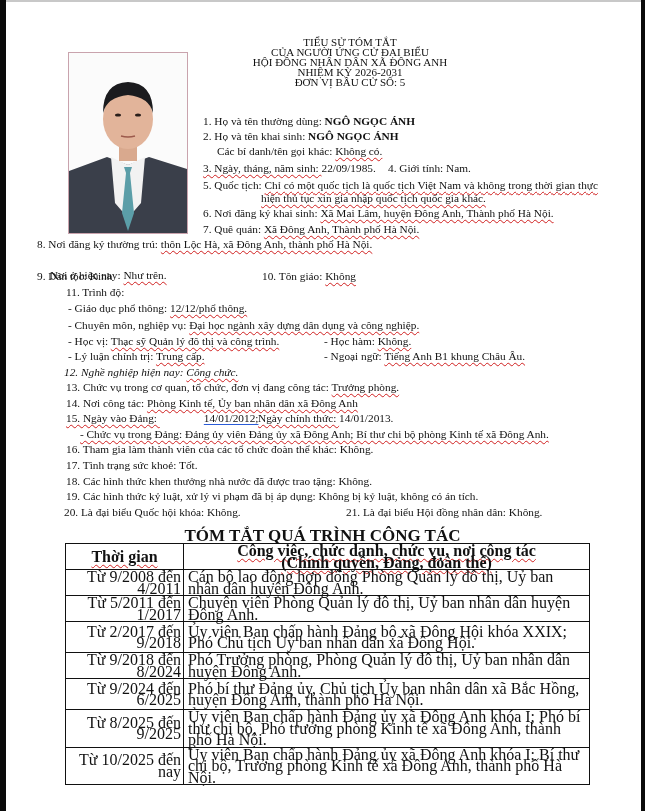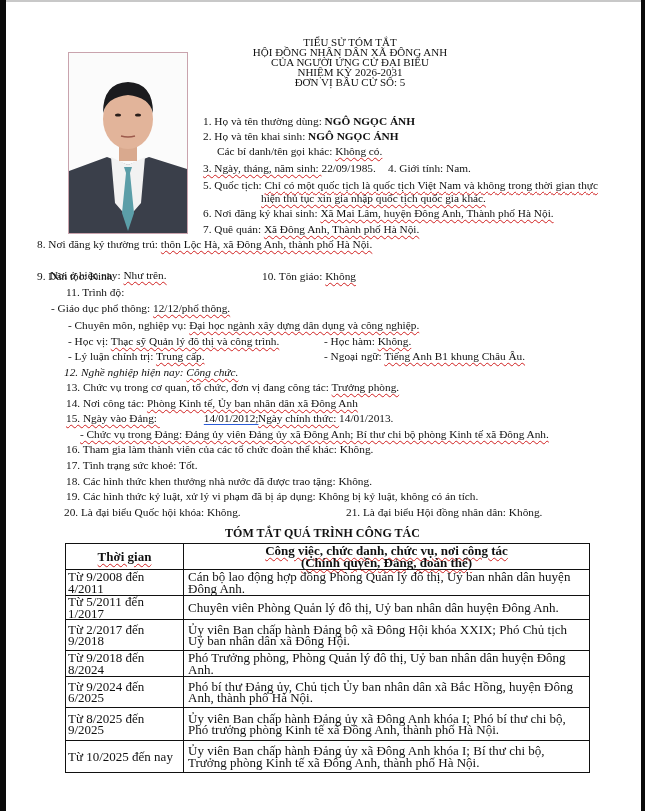--- a/index.html
+++ b/index.html
@@ -21,29 +21,29 @@
 
   .title-block { position: absolute; left: 200px; top: 37px; width: 300px; text-align: center; }
   .title-block div { font-size: 11px; line-height: 10px; font-weight: normal; }
   .title-block div.normal { font-weight: normal; }
 
   .line { position: absolute; font-size: 11.3px; line-height: 13px; white-space: nowrap; }
   .b { font-weight: bold; }
   .sq { text-decoration: underline wavy #d02020; text-decoration-thickness: 1px; text-underline-offset: 2px; }
   .sqb { text-decoration: underline #2a5bd7; text-underline-offset: 2px; margin-left: 44px; }
 
-  .section-title { position: absolute; left: 0; width: 645px; top: 526px; text-align: center; font-weight: bold; font-size: 12px; }
+  .section-title { position: absolute; left: 0; width: 645px; top: 526px; text-align: center; font-weight: bold; font-size: 17px; }
 
   table.work {
     position: absolute; left: 65px; top: 543px; width: 525px;
-    border-collapse: collapse; font-size: 13px; line-height: 11.5px;
+    border-collapse: collapse; font-size: 16px; line-height: 11.5px;
   }
   table.work td, table.work th { border: 1px solid #111; padding: 1px 4px; vertical-align: middle; }
   table.work th { font-weight: bold; text-align: center; }
-  table.work td.time { text-align: left; width: 113px; padding: 0 2px; }
+  table.work td.time { text-align: right; width: 113px; padding: 0 2px; }
   table.work td.desc { text-align: left; }
 </style>
 </head>
 <body>
 
 <div class="edge-left"></div>
 <div class="edge-right"></div>
 <div class="edge-top"></div>
 
 <div class="page"></div>
@@ -66,22 +66,22 @@
 
     <ellipse cx="49" cy="62" rx="3" ry="1.6" fill="#2a1e1a"></ellipse>
     <ellipse cx="69" cy="62" rx="3" ry="1.6" fill="#2a1e1a"></ellipse>
 
     <path d="M52 83 Q59 85 66 83" stroke="#9c5a4c" stroke-width="1.4" fill="none"></path>
   </svg>
 </div>
 
 <div class="title-block">
   <div>TIỂU SỬ TÓM TẮT</div>
+  <div>CỦA NGƯỜI ỨNG CỬ ĐẠI BIỂU</div>
   <div>HỘI ĐỒNG NHÂN DÂN XÃ ĐÔNG ANH</div>
-  <div>CỦA NGƯỜI ỨNG CỬ ĐẠI BIỂU</div>
   <div>NHIỆM KỲ 2026-2031</div>
   <div class="normal">ĐƠN VỊ BẦU CỬ SỐ: 5</div>
 </div>
 
 <div class="line" style="left:203px; top:115px;">
   <span>1. Họ và tên thường dùng: </span><span class="b">NGÔ NGỌC ÁNH</span>
 </div>
 <div class="line" style="left:203px; top:130px;">
   <span>2. Họ và tên khai sinh: </span><span class="b">NGÔ NGỌC ÁNH</span>
 </div>
@@ -113,21 +113,21 @@
 <div class="line" style="left:50px; top:269px;">
   <span>Nơi ở hiện nay: </span><span class="sq">Như trên.</span>
 </div>
 <div class="line" style="left:37px; top:270px;">
   <span>9. Dân tộc: </span><span>Kinh</span>
 </div>
 <div class="line" style="left:262px; top:270px;">
   <span>10. Tôn giáo: </span><span class="sq">Không</span>
 </div>
 <div class="line" style="left:66px; top:286px;">11. Trình độ:</div>
-<div class="line" style="left:51px; top:302px;text-align:right;">
+<div class="line" style="left:68px; top:302px;text-align:right;">
   <span>- Giáo dục phổ thông: </span><span class="sq">12/12/phổ thông.</span>
 </div>
 <div class="line" style="left:68px; top:319px;">
   <span>- Chuyên môn, nghiệp vụ: </span><span class="sq">Đại học ngành xây dựng dân dụng và công nghiệp.</span>
 </div>
 <div class="line" style="left:68px; top:335px;">
   <span>- Học vị: </span><span class="sq">Thạc sỹ Quản lý đô thị và công trình.</span>
 </div>
 <div class="line" style="left:324px; top:335px;">
   <span>- Học hàm: </span><span class="sq">Không.</span>

